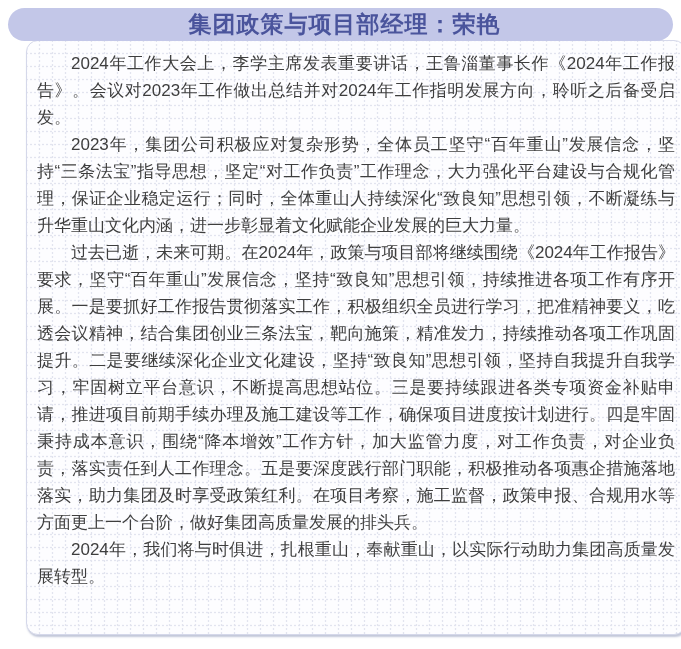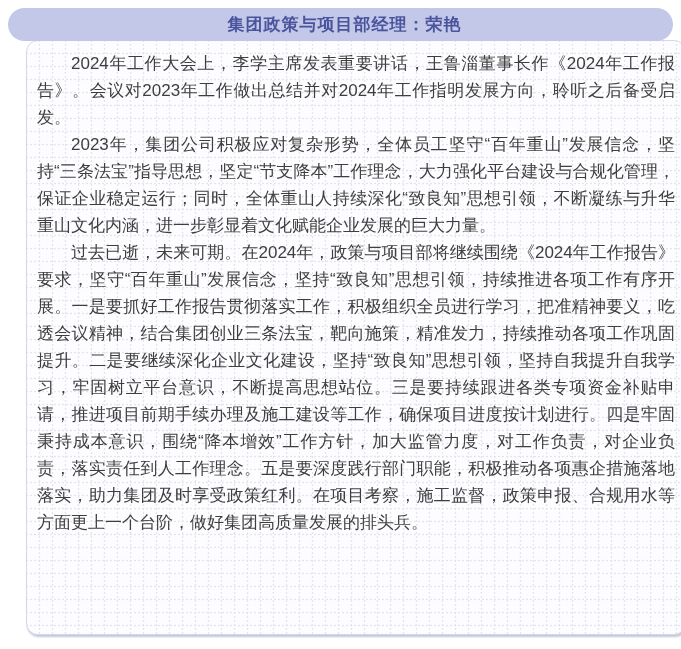--- a/index.html
+++ b/index.html
@@ -31,21 +31,21 @@
     width: 665px;
     height: 33px;
     background: var(--header-bg);
     border-radius: 17px;
     display: flex;
     align-items: center;
     justify-content: center;
     z-index: 2;
   }
   .page-title {
-    font-size: 17px;
+    font-size: 23px;
     font-weight: bold;
     color: var(--header-text);
     letter-spacing: 1px;
     white-space: nowrap;
     margin-left: 8px;
   }
   .article-panel {
     position: absolute;
     left: 26px;
     top: 40px;
@@ -79,17 +79,18 @@
 <body>
 
 <div class="page">
 
   <div class="header-banner">
     <span class="page-title">集团政策与项目部经理：荣艳</span>
   </div>
 
   <div class="article-panel">
     <p class="article-paragraph">2024年工作大会上，李学主席发表重要讲话，王鲁淄董事长作《2024年工作报告》。会议对2023年工作做出总结并对2024年工作指明发展方向，聆听之后备受启发。</p>
-    <p class="article-paragraph">2023年，集团公司积极应对复杂形势，全体员工坚守“百年重山”发展信念，坚持“三条法宝”指导思想，坚定“节支降本”工作理念，大力强化平台建设与合规化管理，保证企业稳定运行；同时，全体重山人持续深化“致良知”思想引领，不断凝练与升华重山文化内涵，进一步彰显着文化赋能企业发展的巨大力量。</p>
+    <p class="article-paragraph">2023年，集团公司积极应对复杂形势，全体员工坚守“百年重山”发展信念，坚持“三条法宝”指导思想，坚定“对工作负责”工作理念，大力强化平台建设与合规化管理，保证企业稳定运行；同时，全体重山人持续深化“致良知”思想引领，不断凝练与升华重山文化内涵，进一步彰显着文化赋能企业发展的巨大力量。</p>
     <p class="article-paragraph">过去已逝，未来可期。在2024年，政策与项目部将继续围绕《2024年工作报告》要求，坚守“百年重山”发展信念，坚持“致良知”思想引领，持续推进各项工作有序开展。一是要抓好工作报告贯彻落实工作，积极组织全员进行学习，把准精神要义，吃透会议精神，结合集团创业三条法宝，靶向施策，精准发力，持续推动各项工作巩固提升。二是要继续深化企业文化建设，坚持“致良知”思想引领，坚持自我提升自我学习，牢固树立平台意识，不断提高思想站位。三是要持续跟进各类专项资金补贴申请，推进项目前期手续办理及施工建设等工作，确保项目进度按计划进行。四是牢固秉持成本意识，围绕“降本增效”工作方针，加大监管力度，对工作负责，对企业负责，落实责任到人工作理念。五是要深度践行部门职能，积极推动各项惠企措施落地落实，助力集团及时享受政策红利。在项目考察，施工监督，政策申报、合规用水等方面更上一个台阶，做好集团高质量发展的排头兵。</p>
+    <p class="article-paragraph">2024年，我们将与时俱进，扎根重山，奉献重山，以实际行动助力集团高质量发展转型。</p>
   </div>
 
 </div>
 
 </body></html>

